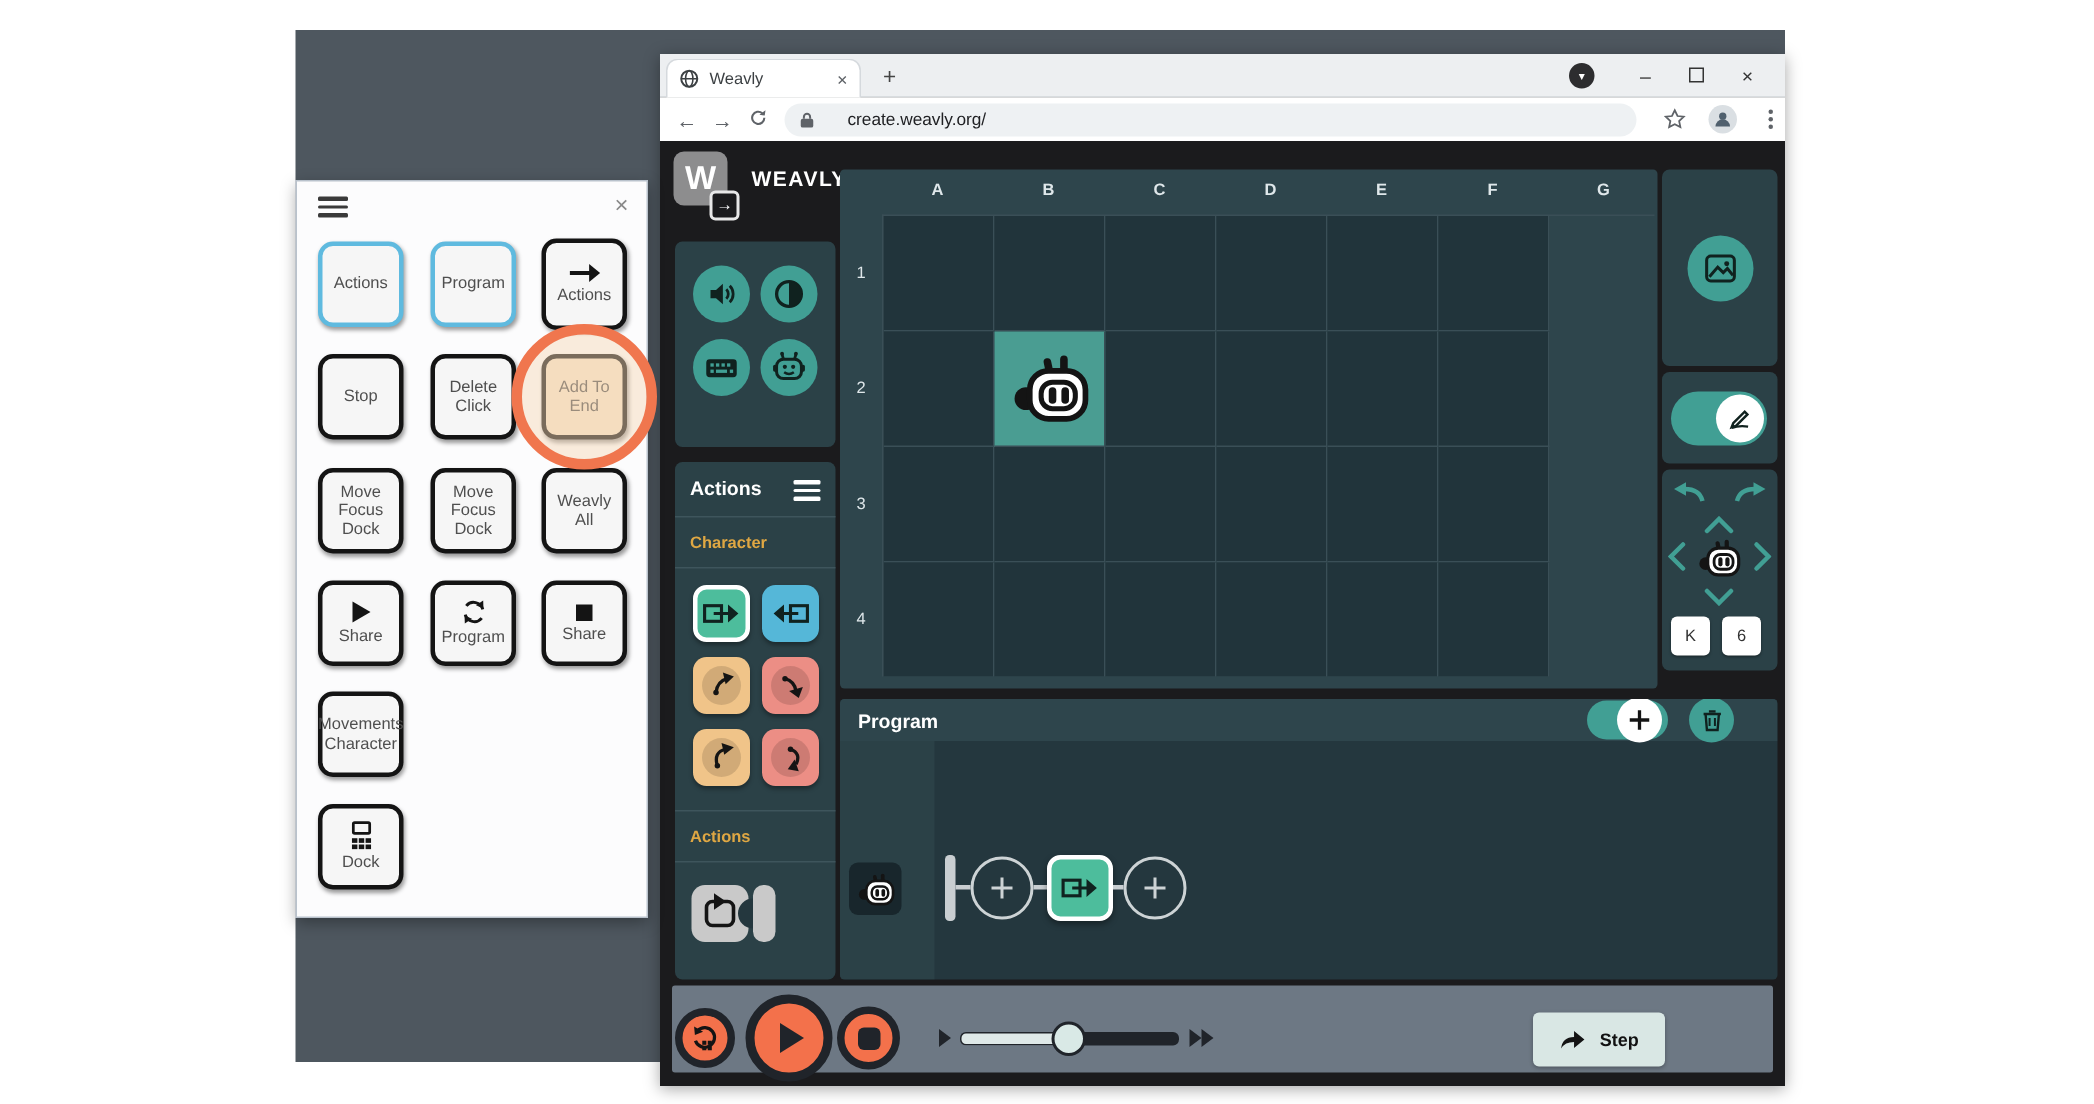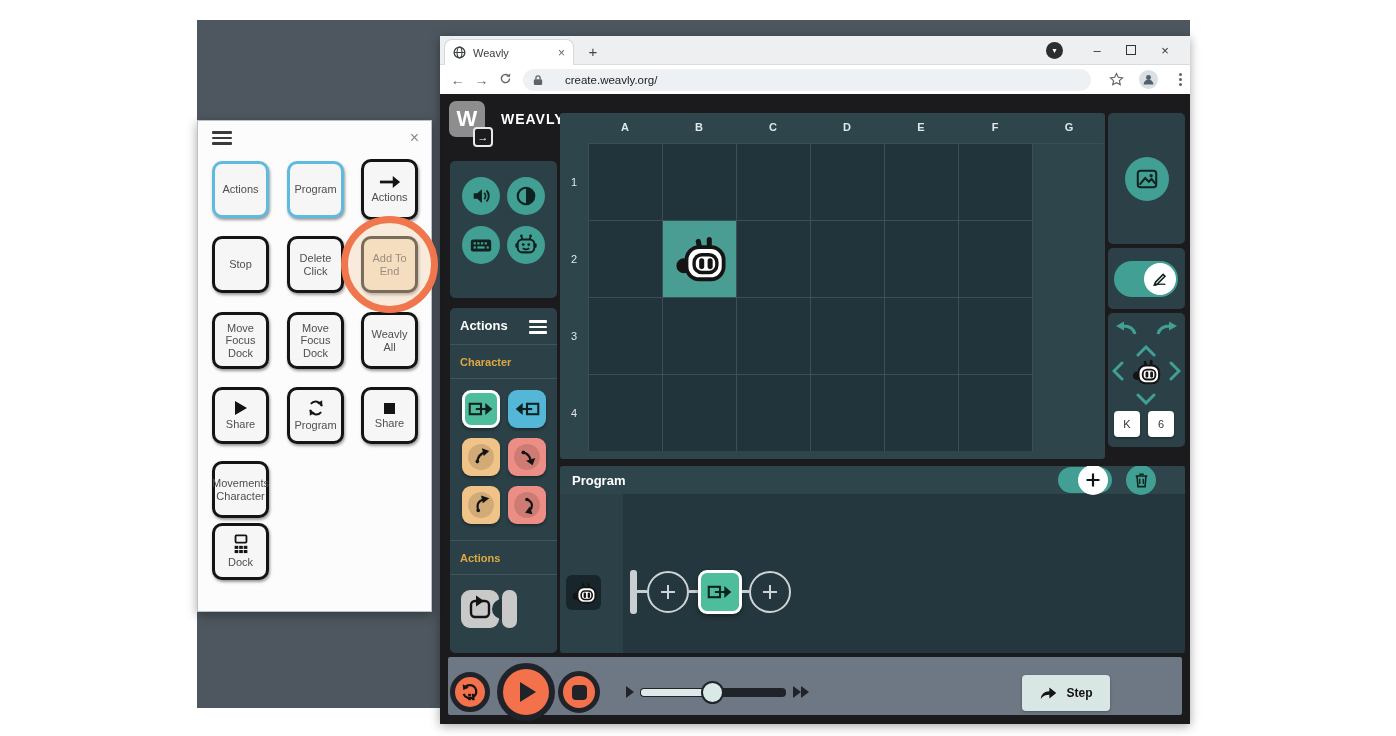--- a/index.html
+++ b/index.html
@@ -108,21 +108,21 @@
   .share-label { font-size:12px; font-weight:bold; color:#111; }
 
   
   #overlay { left:197px; top:120px; width:235px; height:492px; background:#fcfcfd; border:1px solid #b9c2cc; box-shadow:0 3px 10px rgba(0,0,0,.35); z-index:5; }
   #overlay .close-x { position:absolute; right:12px; top:8px; font-size:16px; color:#8a8a8a; }
   #overlay .burger { position:absolute; left:14px; top:10px; }
   .sw-btn { position:absolute; width:57px; height:57px; background:#f6f6f6; border:3px solid #141414; border-radius:10px; box-shadow:1px 2px 3px rgba(0,0,0,.4); color:#4f4f4f; font-size:11px; line-height:1.15; display:flex; flex-direction:column; align-items:center; justify-content:center; text-align:center; padding:2px; }
   .sw-btn.blue { border-color:#5fbadf; }
   .sw-btn.tan { background:#f5e2c8; }
   .sw-col1 { left:14px; } .sw-col2 { left:89px; } .sw-col3 { left:163px; }
-  .sw-row1 { top:40px; } .sw-row2 { top:115px; } .sw-row3 { top:191px; } .sw-row4 { top:266px; } .sw-row5 { top:340px; } .sw-row6 { top:402px; }
+  .sw-row1 { top:40px; } .sw-row2 { top:115px; } .sw-row3 { top:191px; } .sw-row4 { top:266px; } .sw-row5 { top:340px; } .sw-row6 { top:415px; }
   .ring { position:absolute; left:143px; top:95px; width:97px; height:97px; border:7px solid #f0764e; border-radius:50%; background:rgba(246,216,180,.45); z-index:6; pointer-events:none; }
   .sw-icon { margin-bottom:2px; }
 </style>
 </head>
 <body>
 
 <div id="stage">
 
   <div id="desktop" class="abs"></div>
 

